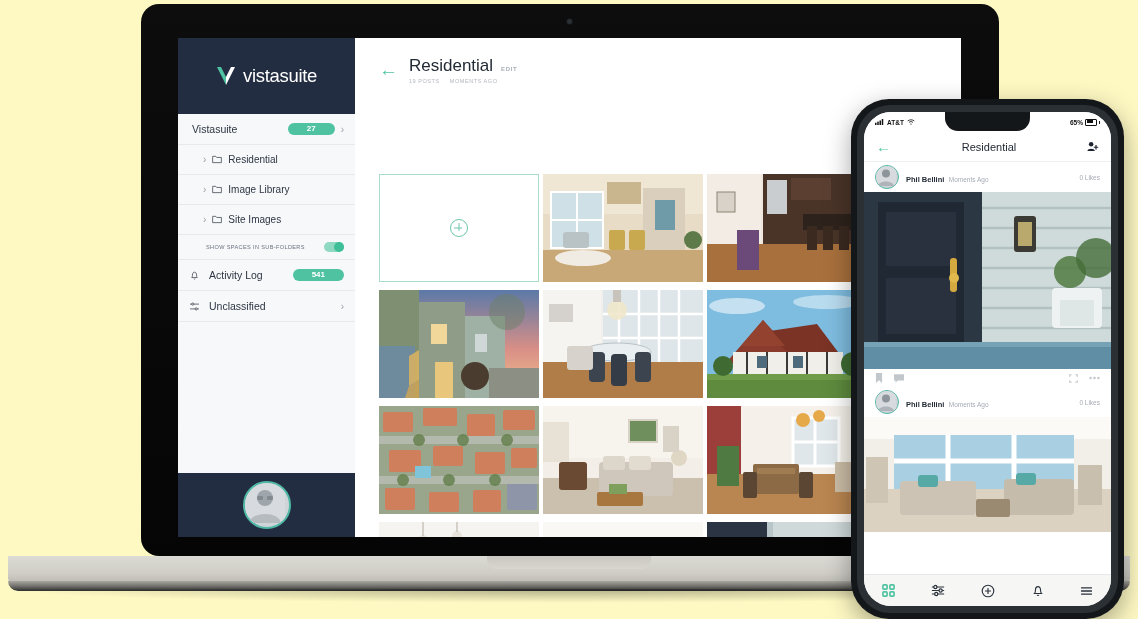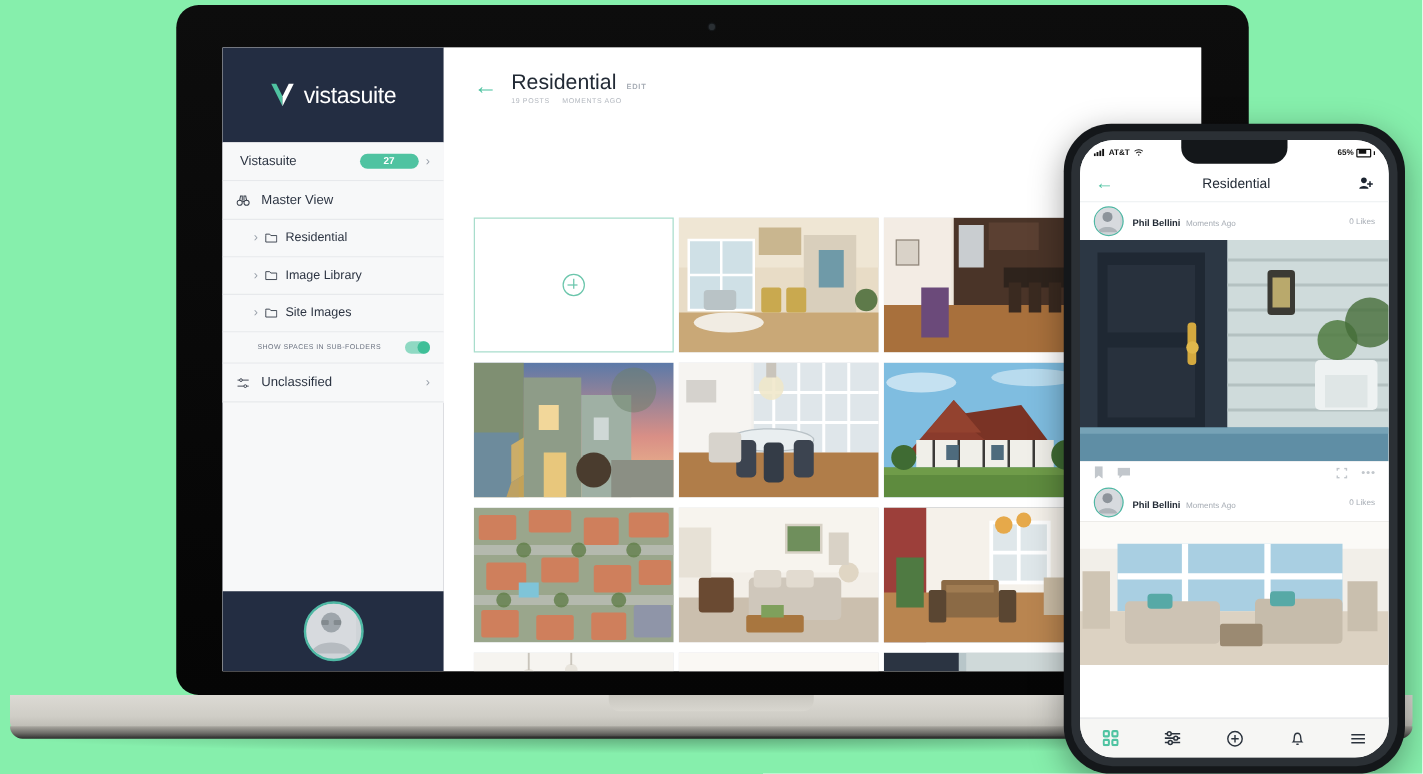--- a/index.html
+++ b/index.html
@@ -1,17 +1,17 @@
 <!DOCTYPE html>
 <html><head>
 <meta charset="utf-8">
 <style>
   html,body{margin:0;padding:0;background:#ffffff;}
   body{width:1138px;height:619px;overflow:hidden;font-family:"Liberation Sans",sans-serif;}
-  #stage{position:relative;width:1138px;height:619px;background:#86efac;}
+  #stage{position:relative;width:1138px;height:619px;background:#fef9c3;}
   .laptop-bezel{position:absolute;left:141px;top:4px;width:858px;height:552px;border-radius:18px;
     background:linear-gradient(180deg,#0d0d0d 0%,#050505 100%);}
   .webcam{position:absolute;left:567px;top:19px;width:5px;height:5px;border-radius:50%;background:#2a2f33;box-shadow:0 0 0 1px #141719;}
   .laptop-screen{position:absolute;left:178px;top:38px;width:783px;height:499px;background:#fff;overflow:hidden;}
   .laptop-base{position:absolute;left:8px;top:556px;width:1122px;height:28px;
     background:linear-gradient(180deg,#dcdad4 0%,#cfcdc6 62%,#b9b7b0 100%);border-radius:0 0 6px 6px;}
   .laptop-foot{position:absolute;left:8px;top:581px;width:1122px;height:10px;
     background:linear-gradient(180deg,#a9a7a0 0%,#6d6c68 55%,#2e2e2e 100%);border-radius:0 0 10px 10px;}
   .laptop-notch{position:absolute;left:487px;top:556px;width:164px;height:13px;
     background:linear-gradient(180deg,#c9c7c0 0%,#d8d6cf 100%);border-radius:0 0 9px 9px;}
@@ -115,32 +115,20 @@
       </div>
 
       <div class="sb-list">
 
         <div class="sb-row">
           <span class="lbl">Vistasuite</span>
           <span class="badge">27</span>
           <span class="chev">›</span>
         </div>
 
-        <div class="sb-row">
-          <span class="ico">
-            <svg width="11" height="11" viewBox="0 0 16 16" fill="none" stroke="#3a414d" stroke-width="1.2">
-              <circle cx="4" cy="10.5" r="3"></circle>
-                <circle cx="12" cy="10.5" r="3"></circle>
-              <path d="M4 7.6 L5 2.5 L7 2.5 L7 8"></path>
-                <path d="M12 7.6 L11 2.5 L9 2.5 L9 8"></path>
-              <path d="M7 9 L9 9"></path>
-            </svg>
-          </span>
-          <span class="lbl">Master View</span>
-        </div>
 
 
 
         <div class="sb-sub">
           <span class="chev">›</span>
           <span>
             <svg width="10" height="9" viewBox="0 0 16 13" fill="none" stroke="#3a414d" stroke-width="1.2">
               <path d="M1 3.2 L1 11.5 L15 11.5 L15 3.2 L7.5 3.2 L6 1.4 L1 1.4 Z"></path>
             </svg>
           </span>
@@ -165,20 +153,30 @@
             </svg>
           </span>
           <span>Site Images</span>
         </div>
 
         <div class="sb-toggle-row">
           <span class="toggle-label">SHOW SPACES IN SUB-FOLDERS</span>
           <span class="toggle"></span>
         </div>
 
+        <div class="sb-row">
+          <span class="ico">
+            <svg width="11" height="11" viewBox="0 0 16 16" fill="none" stroke="#3a414d" stroke-width="1.1">
+              <path d="M4 11 L12 11 C12 11 11 10 11 7.5 C11 4.8 9.7 3.2 8 3.2 C6.3 3.2 5 4.8 5 7.5 C5 10 4 11 4 11 Z"></path>
+              <path d="M7 12.8 C7.3 13.4 8.7 13.4 9 12.8"></path>
+            </svg>
+          </span>
+          <span class="lbl">Activity Log</span>
+          <span class="badge">541</span>
+        </div>
 
 
         <div class="sb-row">
           <span class="ico">
             <svg width="11" height="11" viewBox="0 0 16 16" fill="none" stroke="#3a414d" stroke-width="1.1">
               <path d="M1.5 4.5 L14.5 4.5 M1.5 11.5 L14.5 11.5"></path>
               <circle cx="5.5" cy="4.5" r="1.6" fill="#f7f8f9"></circle>
                 <circle cx="10.5" cy="11.5" r="1.6" fill="#f7f8f9"></circle>
             </svg>
           </span>

